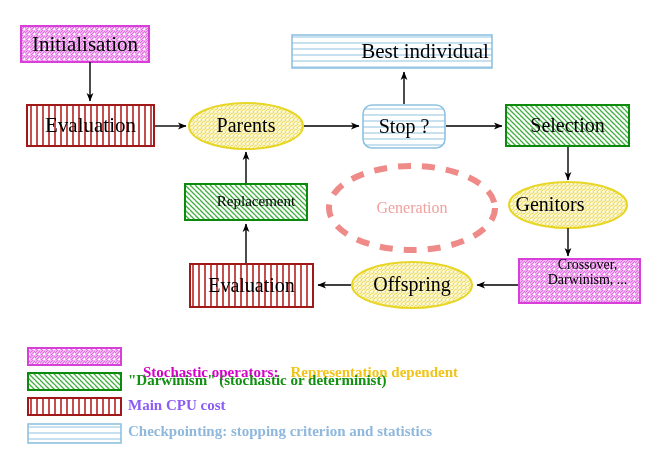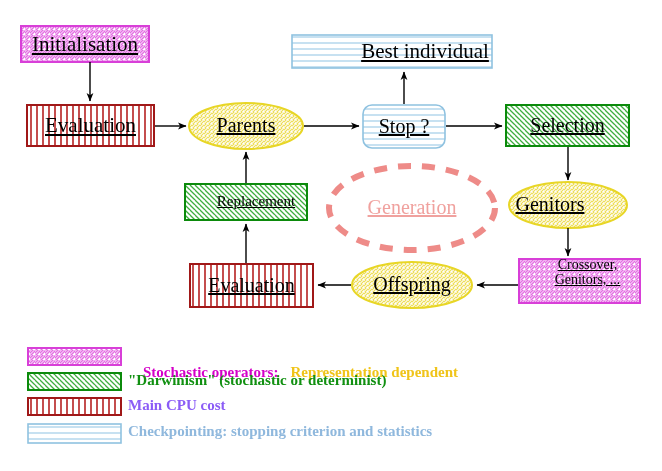--- a/index.html
+++ b/index.html
@@ -26,21 +26,20 @@
   .node-label {
     position: absolute;
     display: flex;
     align-items: center;
     justify-content: center;
     text-align: center;
     color: #000000;
     pointer-events: none;
     line-height: 1.06;
     white-space: pre;
-    text-decoration: underline;
   }
   .legend-text {
     position: absolute;
     font-family: "Liberation Serif", "DejaVu Serif", serif;
     font-weight: bold;
     font-size: 15px;
     white-space: pre;
   }
   .legend-text .seg2 { font-weight: bold; }
 </style>
@@ -167,30 +166,30 @@
   <div class="node-label" style="left:292px; top:35px; width:200px; height:33px; font-size:21px;padding-left:33px;">Best individual</div>
 
   <div class="node-label" style="left:363px; top:105px; width:82px; height:43px; font-size:20px;">Stop ?</div>
 
   <div class="node-label" style="left:506px; top:105px; width:123px; height:41px; font-size:20px;">Selection</div>
 
   <div class="node-label" style="left:491px; top:182px; width:118px; height:46px; font-size:20px;">Genitors</div>
 
   <div class="node-label" style="left:519px; top:259px; width:121px; height:28px; font-size:14px; flex-direction:column;padding-left:8px;">
     <span>Crossover,</span>
-    <span>Genitors, ...</span>
+    <span>Darwinism, ...</span>
   </div>
 
   <div class="node-label" style="left:352px; top:262px; width:120px; height:46px; font-size:20px;">Offspring</div>
 
   <div class="node-label" style="left:190px; top:264px; width:123px; height:43px; font-size:20px;">Evaluation</div>
 
   <div class="node-label" style="left:185px; top:184px; width:142px; height:36px; font-size:15px;text-align:center;">Replacement</div>
 
-  <div class="node-label" style="left:329px; top:186px; width:166px; height:44px; font-size:20px; color:#f0a19e;">Generation</div>
+  <div class="node-label" style="left:329px; top:186px; width:166px; height:44px; font-size:16px; color:#f0a19e;">Generation</div>
 
   <div class="legend-text" style="left:128px; top:347px;">
     <span class="seg1" style="color:#d400c8;">Stochastic operators:</span><span style="display:inline-block;width:12px;"></span><span class="seg2" style="color:#f0c419;">Representation dependent</span>
   </div>
 
   <div class="legend-text" style="left:128px; top:372px; color:#119011;">"Darwinism" (stochastic or determinist)</div>
 
   <div class="legend-text" style="left:128px; top:397px; color:#8b5cf6;">Main CPU cost</div>
 
   <div class="legend-text" style="left:128px; top:423px; color:#8fb8dd;">Checkpointing: stopping criterion and statistics</div>

